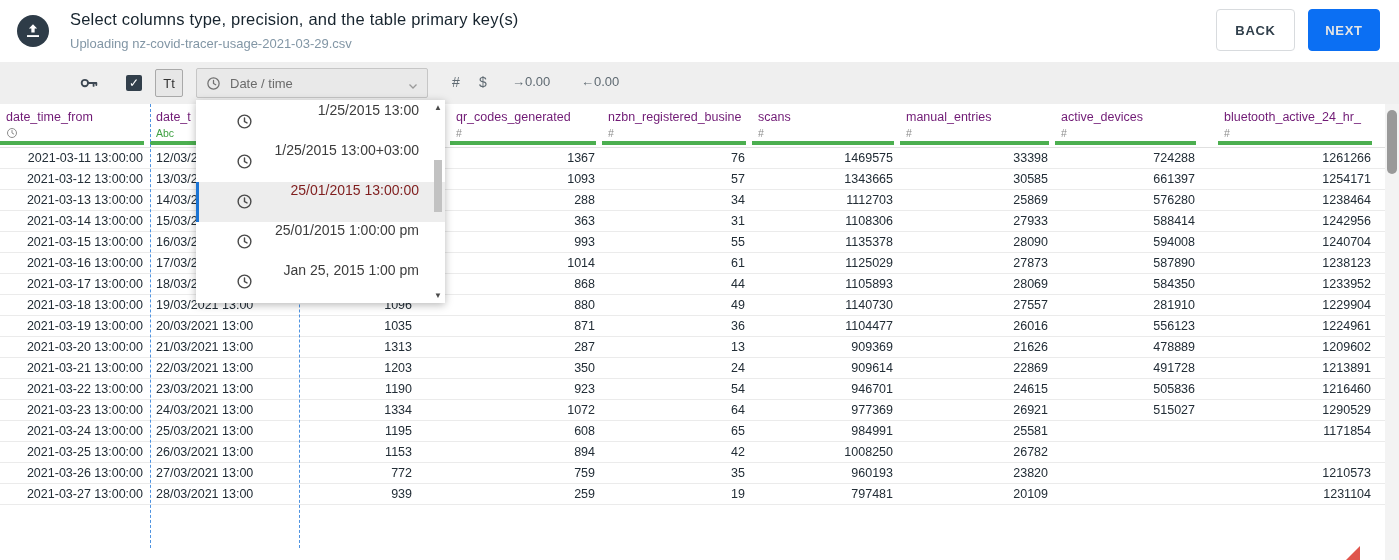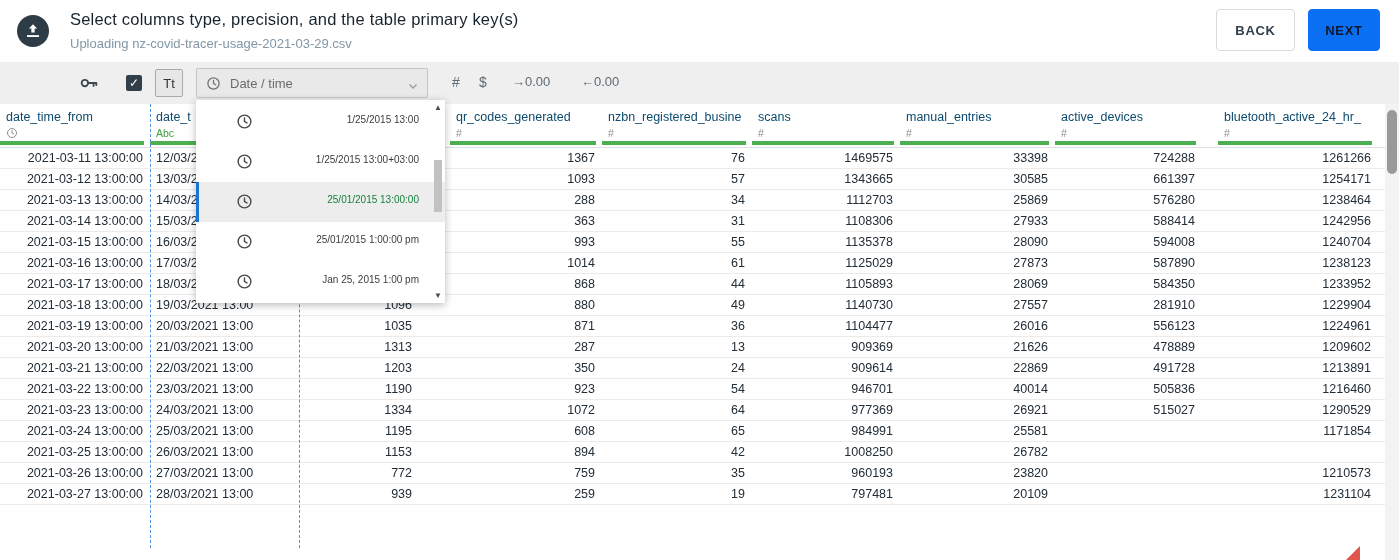--- a/index.html
+++ b/index.html
@@ -8,21 +8,21 @@
 
   
   .topbar { position:absolute; left:0; top:0; width:100%; height:62px; background:#fff; }
   .upload-badge { position:absolute; left:17px; top:15px; width:32px; height:32px; border-radius:50%;
                   background:#2e3c48; display:flex; align-items:center; justify-content:center; }
   .title { position:absolute; left:70px; top:10px; font-size:16.5px; color:#17242e; letter-spacing:.2px; }
   .subtitle { position:absolute; left:70px; top:36px; font-size:13px; color:#8296a5; }
   .btn { position:absolute; top:9px; height:42px; border-radius:4px; font-size:13px; font-weight:bold;
          letter-spacing:.7px; cursor:pointer; font-family:inherit; }
   .btn.back { left:1216px; width:79px; background:#fff; border:1px solid #d8dbde; color:#31404c; }
-  .btn.next { left:1308px; width:72px; background:#0b6ff3; border:1px solid #0b6ff3; color:#0f172a; }
+  .btn.next { left:1308px; width:72px; background:#0b6ff3; border:1px solid #0b6ff3; color:#e5e5e5; }
 
   
   .toolbar { position:absolute; left:0; top:62px; width:100%; height:42px; background:#efefef; }
   .key-btn { position:absolute; left:78px; top:10px; width:22px; height:22px; cursor:pointer; }
   .chk { position:absolute; left:126px; top:13px; width:16px; height:16px; background:#323f4b;
          border-radius:2px; color:#fff; font-size:12px; line-height:16px; text-align:center; cursor:pointer; }
   .tt-btn { position:absolute; left:155px; top:7px; width:28px; height:28px; background:#e7e7e7;
             border:1px solid #a9a9a9; border-radius:2px; font-size:13px; color:#333; font-family:inherit; cursor:pointer; }
   .select { position:absolute; left:196px; top:6px; width:232px; height:30px; background:#e9e9e9;
             border:1px solid #c6c6c6; border-radius:2px; cursor:pointer; }
@@ -32,21 +32,21 @@
   .tb-sym { position:absolute; top:12px; font-size:14px; color:#5f6a72; cursor:pointer; white-space:nowrap; }
   .tb-sym.hash { left:452px; }
   .tb-sym.dollar { left:479px; }
   .tb-sym.prec1 { left:512px; font-size:13px; }
   .tb-sym.prec2 { left:581px; font-size:13px; }
 
   
   .thead { position:absolute; left:0; top:104px; width:1385px; height:44px; background:#fff;
            border-bottom:1px solid #e0e0e0; z-index:1; }
   .th { position:absolute; top:0; height:44px; cursor:pointer; }
-  .th .nm { position:absolute; left:6px; top:6px; font-size:12.5px; color:#0c4a6e; white-space:nowrap; }
+  .th .nm { position:absolute; left:6px; top:6px; font-size:12.5px; color:#701a75; white-space:nowrap; }
   .th .tp { position:absolute; left:6px; top:23px; font-size:10.5px; color:#8d8d8d; }
   .th .tp.abc { color:#3fa142; }
   .th .clkh { position:absolute; left:6px; top:21px; }
   .th .bar { position:absolute; left:0; right:6px; bottom:3px; height:4px; background:#4caf50; }
 
   .tbody { position:absolute; left:0; top:148px; width:1385px; z-index:1; }
   .tr { position:relative; height:21px; border-bottom:1px solid #ebebeb; background:#fff; }
   .td { position:absolute; top:0; height:21px; line-height:21px; font-size:12.5px; color:#222d36;
         text-align:right; padding-right:7px; white-space:nowrap; overflow:hidden; }
   .td.a-left { text-align:left; padding-left:6px; padding-right:0; }
@@ -65,23 +65,23 @@
 
   .sel-line { position:absolute; top:104px; height:444px; width:0; border-left:1px dashed #4f93e0; z-index:3; }
   .sel-line.l1 { left:150px; }
   .sel-line.l2 { left:299px; }
 
   
   .menu { position:absolute; left:196px; top:100px; width:249px; height:203px; background:#fff;
           box-shadow:0 2px 8px rgba(0,0,0,.28); z-index:6; padding-top:2px; }
   .mi { position:relative; height:40px; cursor:pointer; }
   .mi .ic { position:absolute; left:40px; top:11px; }
-  .mi .lb { position:absolute; right:26px; top:12px; font-size:10px; color:#3c3c3c; white-space:nowrap; }
+  .mi .lb { position:absolute; right:26px; top:0; font-size:14px; color:#3c3c3c; white-space:nowrap; }
   .mi.sel { background:#ededed; box-shadow:inset 3px 0 0 #1b74d4; }
-  .mi.sel .lb { color:#15803d; }
+  .mi.sel .lb { color:#7f1d1d; }
   .menu .sb { position:absolute; right:0; top:0; bottom:0; width:13px; }
   .menu .sb .up { position:absolute; top:3px; left:2px; font-size:8px; color:#4a4a4a; cursor:pointer; }
   .menu .sb .dn { position:absolute; bottom:3px; left:2px; font-size:8px; color:#4a4a4a; cursor:pointer; }
   .menu .sb .mthumb { position:absolute; left:2px; top:60px; width:8px; height:52px; background:#c2c2c2; cursor:pointer; }
 
   
   .vscroll { position:absolute; right:0; top:104px; width:14px; height:456px; background:#f3f3f3; z-index:4; }
   .vscroll .vthumb { position:absolute; left:2px; top:6px; width:10px; height:64px; background:#999; border-radius:5px; cursor:pointer; }
   .corner { position:absolute; left:1346px; top:546px; width:0; height:0;
             border-right:14px solid #e0564d; border-top:14px solid transparent; z-index:2; }
@@ -303,21 +303,21 @@
         <div class="td g7">491728</div>
         <div class="td g8">1213891</div>
       </div>
       <div class="tr">
         <div class="td g0">2021-03-22 13:00:00</div>
         <div class="td g1 a-left">23/03/2021 13:00</div>
         <div class="td g2">1190</div>
         <div class="td g3">923</div>
         <div class="td g4">54</div>
         <div class="td g5">946701</div>
-        <div class="td g6">40014</div>
+        <div class="td g6">24615</div>
         <div class="td g7">505836</div>
         <div class="td g8">1216460</div>
       </div>
       <div class="tr">
         <div class="td g0">2021-03-23 13:00:00</div>
         <div class="td g1 a-left">24/03/2021 13:00</div>
         <div class="td g2">1334</div>
         <div class="td g3">1072</div>
         <div class="td g4">64</div>
         <div class="td g5">977369</div>

